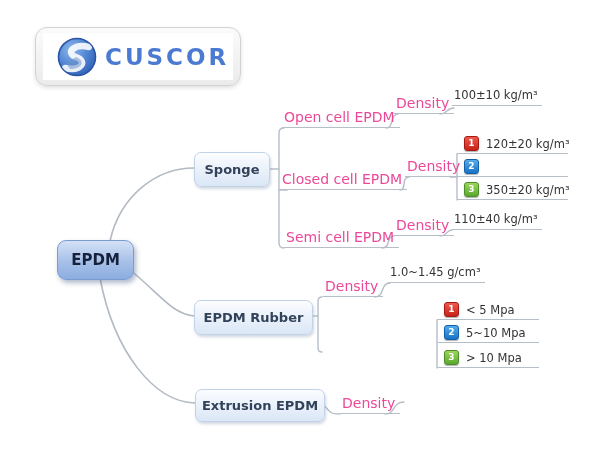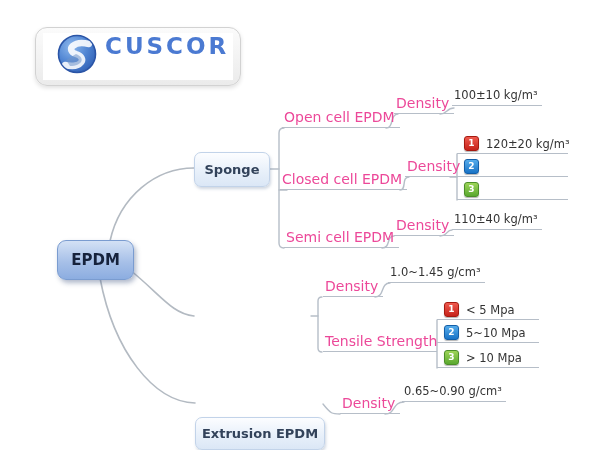--- a/index.html
+++ b/index.html
@@ -4,21 +4,21 @@
 <style>
   html,body{margin:0;padding:0;}
   body{font-family:"DejaVu Sans","Liberation Sans",sans-serif;background:#ffffff;}
   #stage{position:relative;width:600px;height:450px;background:#ffffff;overflow:hidden;}
 
   
   .logo-card{position:absolute;left:35px;top:27px;width:204px;height:57px;border-radius:12px;
     background:linear-gradient(180deg,#fbfbfb,#ebebeb);border:1px solid #d2d2d2;
     box-shadow:0 2px 4px rgba(0,0,0,.12);}
   .logo-inner{position:absolute;left:7px;top:5px;right:7px;bottom:5px;background:#ffffff;
-    display:flex;}
+    display:flex;align-items:center;}
   .logo-text{font-size:23px;font-weight:bold;color:#4b7ad2;letter-spacing:3px;margin-left:7px;}
 
   
   .node{position:absolute;display:flex;align-items:center;justify-content:center;
     border-radius:7px;border:1px solid #c2d3e9;
     background:linear-gradient(180deg,#fcfdff 0%,#e8f0fa 55%,#dbe7f6 100%);
     box-shadow:1px 2px 3px rgba(120,140,170,.35);
     font-weight:bold;color:#32425a;font-size:13px;}
   .node.root{border-radius:9px;border:1px solid #7a9cd0;
     background:linear-gradient(180deg,#d3e1f5 0%,#a7c0e8 55%,#8cade0 100%);
@@ -102,59 +102,59 @@
         </g>
       </svg>
       <span class="logo-text">CUSCOR</span>
     </div>
   </div>
 
   <div class="node" style="left:194px;top:152px;width:74px;height:33px;">Sponge</div>
 
   <div class="node root" style="left:57px;top:240px;width:75px;height:38px;">EPDM</div>
 
+  <div class="node" style="left:194px;top:300px;width:117px;height:33px;">EPDM Rubber</div>
 
-  <div class="node" style="left:195px;top:389px;width:128px;height:31px;margin-top:28px;">Extrusion EPDM</div>
+  <div class="node" style="left:195px;top:389px;width:128px;height:31px;">Extrusion EPDM</div>
 
   <div class="lbl bold" style="left:282px;top:110px;">Open cell EPDM</div>
   <div class="lbl" style="left:394px;top:96px;">Density</div>
   <div class="val" style="left:452px;top:88px;">100±10 kg/m³</div>
 
   <div class="lbl bold" style="left:280px;top:172px;">Closed cell EPDM</div>
   <div class="lbl" style="left:405px;top:159px;">Density</div>
 
   <div class="row" style="left:457px;top:136px;width:104px;">
     <span class="badge red">1</span>
     <span>120±20 kg/m³</span>
   </div>
   <div class="row" style="left:457px;top:159px;width:104px;">
     <span class="badge blue">2</span>
   </div>
   <div class="row" style="left:457px;top:182px;width:104px;">
     <span class="badge green">3</span>
+    <span>350±20 kg/m³</span>
   </div>
 
   <div class="lbl bold" style="left:284px;top:230px;text-align:right;">Semi cell EPDM</div>
   <div class="lbl" style="left:394px;top:218px;">Density</div>
   <div class="val" style="left:452px;top:212px;">110±40 kg/m³</div>
 
   <div class="lbl bold" style="left:323px;top:279px;">Density</div>
   <div class="val" style="left:388px;top:265px;">1.0~1.45 g/cm³</div>
 
-  <div class="lbl bold" style="left:323px;top:334px;width:107px;">Tensile Strength</div>
 
   <div class="row" style="left:437px;top:302px;width:95px;">
     <span class="badge red">1</span>
     <span>&lt; 5 Mpa</span>
   </div>
   <div class="row" style="left:437px;top:325px;width:95px;">
     <span class="badge blue">2</span>
     <span>5~10 Mpa</span>
   </div>
   <div class="row" style="left:437px;top:350px;width:95px;">
     <span class="badge green">3</span>
     <span>&gt; 10 Mpa</span>
   </div>
 
   <div class="lbl bold" style="left:340px;top:396px;">Density</div>
-  <div class="val" style="left:402px;top:384px;">0.65~0.90 g/cm³</div>
 
 </div>
 
 </body></html>

